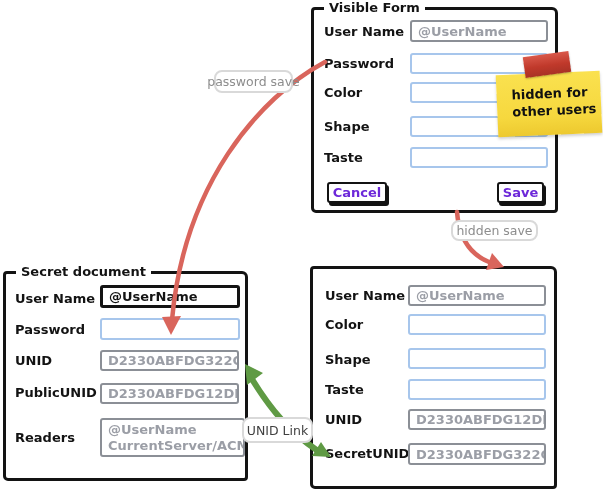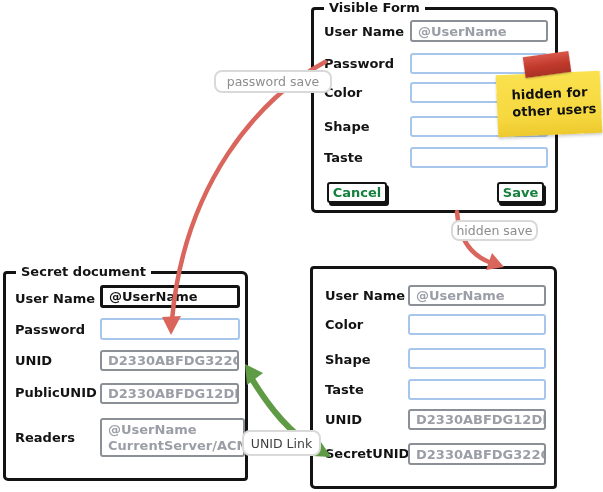--- a/index.html
+++ b/index.html
@@ -24,21 +24,21 @@
     position:absolute; display:flex; align-items:center; background:#fff;
     font-size:13px; font-weight:600; padding:1px 6px; border-radius:3px; overflow:hidden;
   }
   .field.blue  { border:2px solid #a7c6ec; color:#131313; }
   .field.gray  { border:2px solid #8b8f96; color:#9b9ea6; }
   .field.black { border:3px solid #131313; color:#131313; }
   .field.multiline { flex-direction:column; align-items:flex-start; justify-content:center; line-height:16px; }
   .btn {
     position:absolute; display:flex; align-items:center; justify-content:center;
     background:#fff; border:2.5px solid #131313; border-radius:3px;
-    box-shadow:2px 3px 0 #131313; font-size:13px; font-weight:600; color:#15803d;
+    box-shadow:2px 3px 0 #131313; font-size:13px; font-weight:600; color:#6d28d9;
     cursor:pointer;
   }
   
   .pill {
     position:absolute; display:flex; align-items:center; justify-content:center;
     background:#fff; border:2px solid #d9d9d9; border-radius:8px;
     font-size:12.5px; color:#8d8d8d; z-index:3; white-space:nowrap; padding:0 6px;
   }
   .pill.dark { color:#3f3f3f; }
   
@@ -169,23 +169,23 @@
       <polygon points="504,267 486,270 492,253" fill="#d9655c"></polygon>
     </g>
 
     <g>
       <path d="M250,376 C272,412 290,432 318,451" stroke="#5f9a44" stroke-width="6" fill="none" stroke-linecap="round"></path>
       <polygon points="245,364 263,373 247,385" fill="#5f9a44"></polygon>
       <polygon points="331,457 312,456 321,442" fill="#5f9a44"></polygon>
     </g>
   </svg>
 
-  <div class="pill" style="left:214px;top:70px;width:118px;height:23px;">password save</div>
+  <div class="pill" style="left:214px;top:70px;width:79px;height:23px;">password save</div>
   <div class="pill" style="left:451px;top:220px;width:87px;height:21px;">hidden save</div>
-  <div class="pill dark" style="left:242px;top:417px;width:79px;height:26px;margin-top:13px;">UNID Link</div>
+  <div class="pill dark" style="left:242px;top:417px;width:71px;height:26px;">UNID Link</div>
 
   <div id="sticky-note">
     <div>hidden for</div>
     <div>other users</div>
   </div>
   <div id="sticky-tape"></div>
 
 </div>
 
 </body></html>

